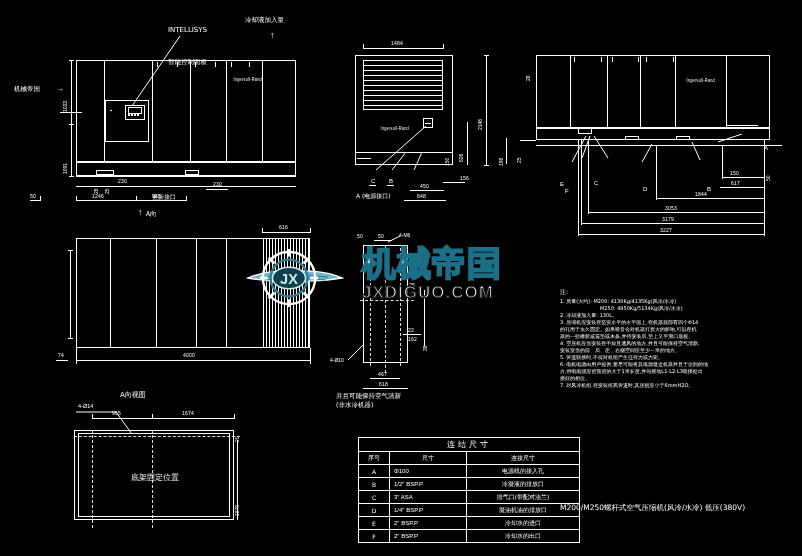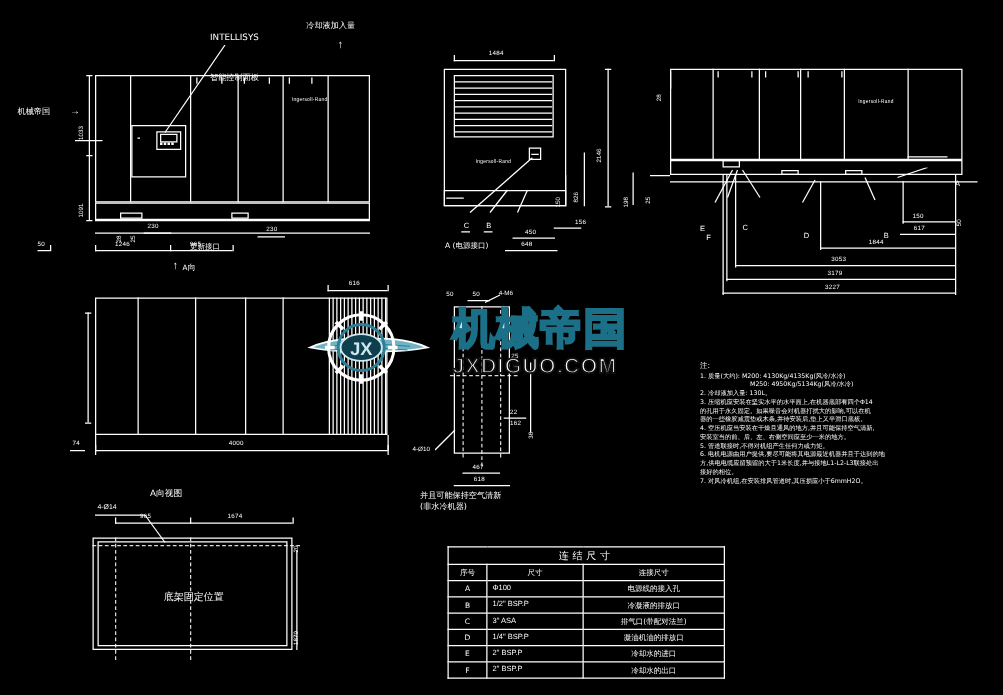--- a/index.html
+++ b/index.html
@@ -456,20 +456,21 @@
         <div class="nrow">安装室当的前、后、左、右侧空间应至少一米的地方。</div>
         <div class="nrow">5. 管道联接时,不得对机组产生任何力或力矩。</div>
         <div class="nrow">6. 电机电源由用户提供,要尽可能将其电源最近机器并且于达到的地</div>
         <div class="nrow">方,供电电缆应留预留的大于1米长度,并与接地L1-L2-L3联接处出</div>
         <div class="nrow">接好的相位。</div>
         <div class="nrow">7. 对风冷机组,在安装排风管道时,其压损应小于6mmH2O。</div>
       </div>
   </div>
 
   <div id="title-block">
+    <div class="t1">M200/M250螺杆式空气压缩机(风冷/水冷)  低压(380V)</div>
   </div>
 
   <div id="watermark">
     <svg class="wing" style="left:-4px;" viewBox="0 0 60 18">
       <path d="M58,4 C40,0 18,2 2,9 C18,12 38,13 58,11 Z" fill="#6fb3c4" stroke="#fff" stroke-width="1.4"></path>
       <path d="M46,6 L16,8 M46,9 L18,11" stroke="#2b7f96" stroke-width="1"></path>
     </svg>
     <svg class="wing" style="left:34px;" viewBox="0 0 60 18">
       <path d="M2,4 C20,0 42,2 58,9 C42,12 22,13 2,11 Z" fill="#6fb3c4" stroke="#fff" stroke-width="1.4"></path>
       <path d="M14,6 L44,8 M14,9 L42,11" stroke="#2b7f96" stroke-width="1"></path>

